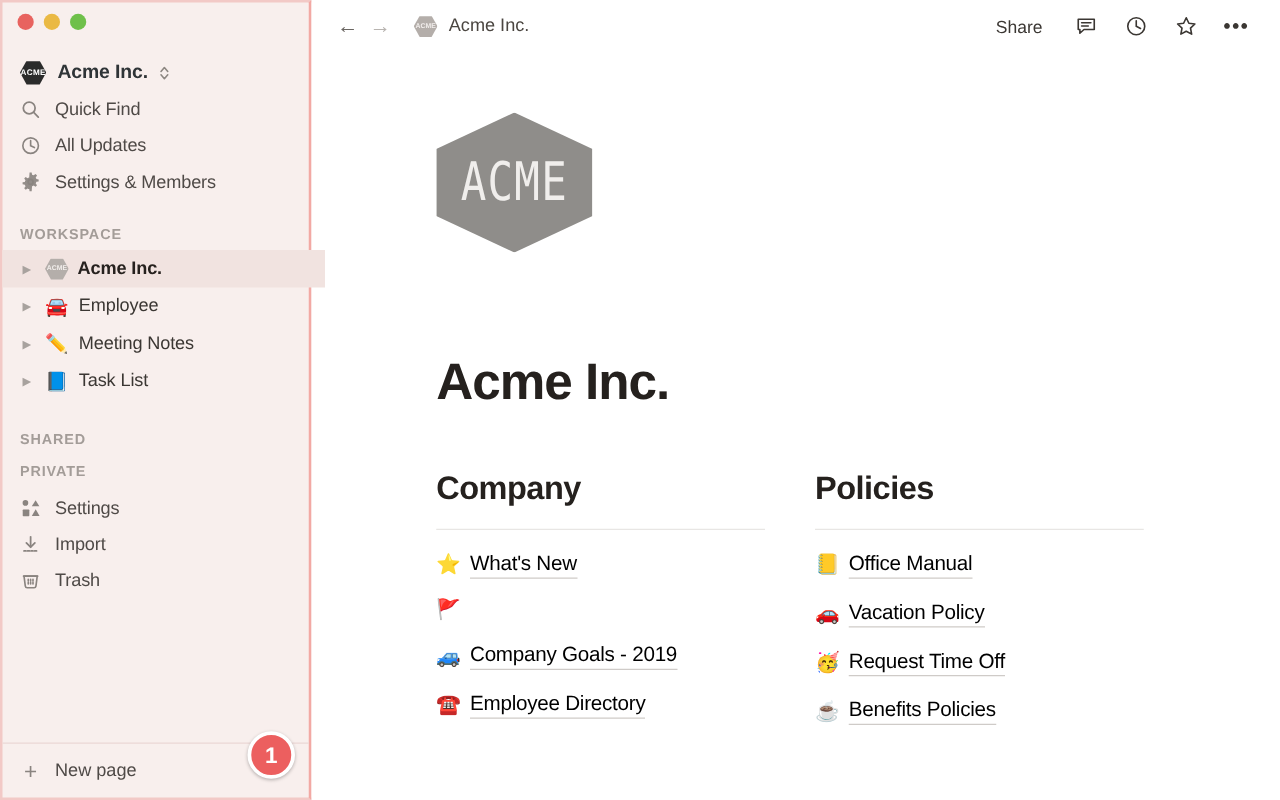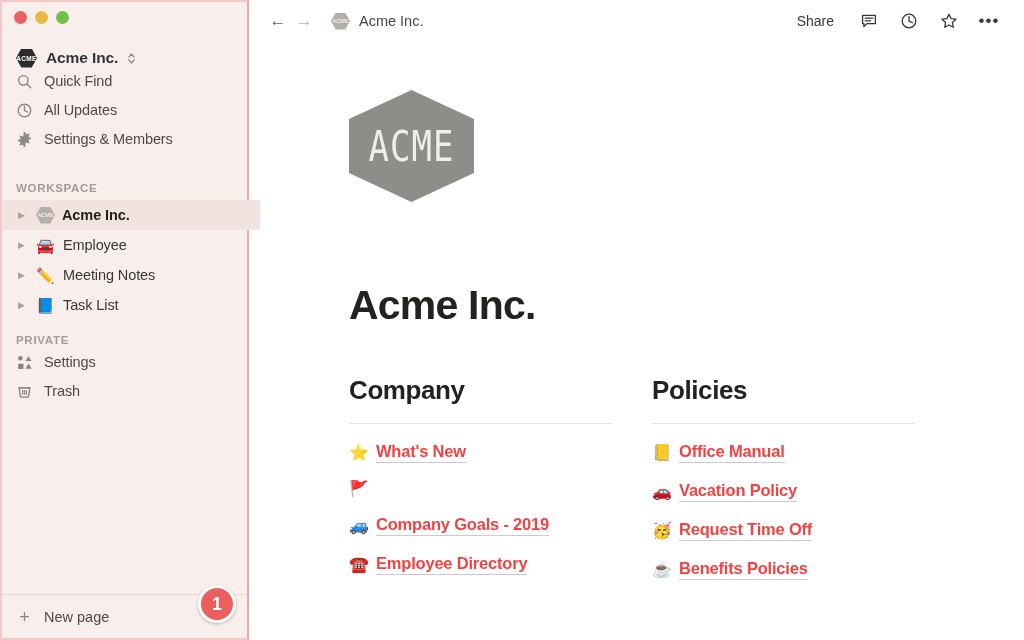--- a/index.html
+++ b/index.html
@@ -64,21 +64,21 @@
     color: #2f3437;
     font-weight: 600;
     letter-spacing: -0.1px;
   }
   .ws-chev {
     color: #8d8782; font-size: 11px; line-height: 9px;
     display: flex; flex-direction: column; align-items: center;
   }
 
   .nav-item {
-    display: flex; 
+    display: flex; align-items: center;
     gap: 11px;
     height: 29px;
     padding: 0 14px;
     cursor: pointer;
   }
   .nav-item .label {
     font-size: 14.5px;
     color: #4f4a47;
     letter-spacing: -0.1px;
   }
@@ -237,25 +237,24 @@
   }
   .link-row {
     display: flex; align-items: center;
     gap: 8px;
     margin-top: 18px;
     cursor: pointer;
   }
   .link-row .emo { font-size: 16px; width: 19px; text-align: center; line-height: 1; flex: 0 0 19px; }
   .link-row .lnk {
     font-size: 16.5px;
-    color: #ef4444;
+    color: #000000;
     border-bottom: 1px solid #cfcbc8;
     padding-bottom: 1px;
     letter-spacing: -0.2px;
-    font-weight: bold;
   }
 </style>
 </head>
 <body>
 
 <div id="app">
 
   <div id="sidebar">
 
     <div class="traffic">
@@ -324,34 +323,45 @@
       <span class="page-emoji">✏️</span>
       <span class="page-label">Meeting Notes</span>
     </div>
 
     <div class="page-row">
       <span class="tri">▶</span>
       <span class="page-emoji">📘</span>
       <span class="page-label">Task List</span>
     </div>
 
+    <div class="section-head" id="shared-head">SHARED</div>
     <div class="section-head" id="private-head">PRIVATE</div>
 
     <div class="nav-item">
       <span class="nav-icon">
         <svg viewBox="0 0 18 18" fill="currentColor">
           <path d="M4.6 2.2a2.4 2.4 0 1 1 0 4.8 2.4 2.4 0 0 1 0-4.8z"></path>
           <path d="M13.2 2.4 16.4 7.4 10 7.4z"></path>
           <rect x="2.3" y="10.2" width="5.6" height="5.6" rx="0.6"></rect>
           <path d="M13.3 10 16.6 15.6 10 15.6z"></path>
         </svg>
       </span>
       <span class="label">Settings</span>
     </div>
 
+    <div class="nav-item">
+      <span class="nav-icon">
+        <svg viewBox="0 0 18 18" fill="none" stroke="currentColor" stroke-width="1.5" stroke-linecap="round" stroke-linejoin="round">
+          <line x1="9" y1="2.6" x2="9" y2="11"></line>
+            <polyline points="5.4,7.8 9,11.4 12.6,7.8"></polyline>
+          <line x1="3.4" y1="14.6" x2="14.6" y2="14.6" stroke-dasharray="1.6 1.4"></line>
+        </svg>
+      </span>
+      <span class="label">Import</span>
+    </div>
 
     <div class="nav-item">
       <span class="nav-icon">
         <svg viewBox="0 0 18 18" fill="none" stroke="currentColor" stroke-width="1.4" stroke-linecap="round" stroke-linejoin="round">
           <path d="M3.4 5.2h11.2l-1.1 8.4a1.6 1.6 0 0 1-1.6 1.4H6.1a1.6 1.6 0 0 1-1.6-1.4z"></path>
           <line x1="3" y1="5.2" x2="15" y2="5.2"></line>
           <line x1="7" y1="8" x2="7" y2="12.4" stroke-dasharray="1.3 1.2"></line>
           <line x1="9" y1="8" x2="9" y2="12.4" stroke-dasharray="1.3 1.2"></line>
           <line x1="11" y1="8" x2="11" y2="12.4" stroke-dasharray="1.3 1.2"></line>
         </svg>

